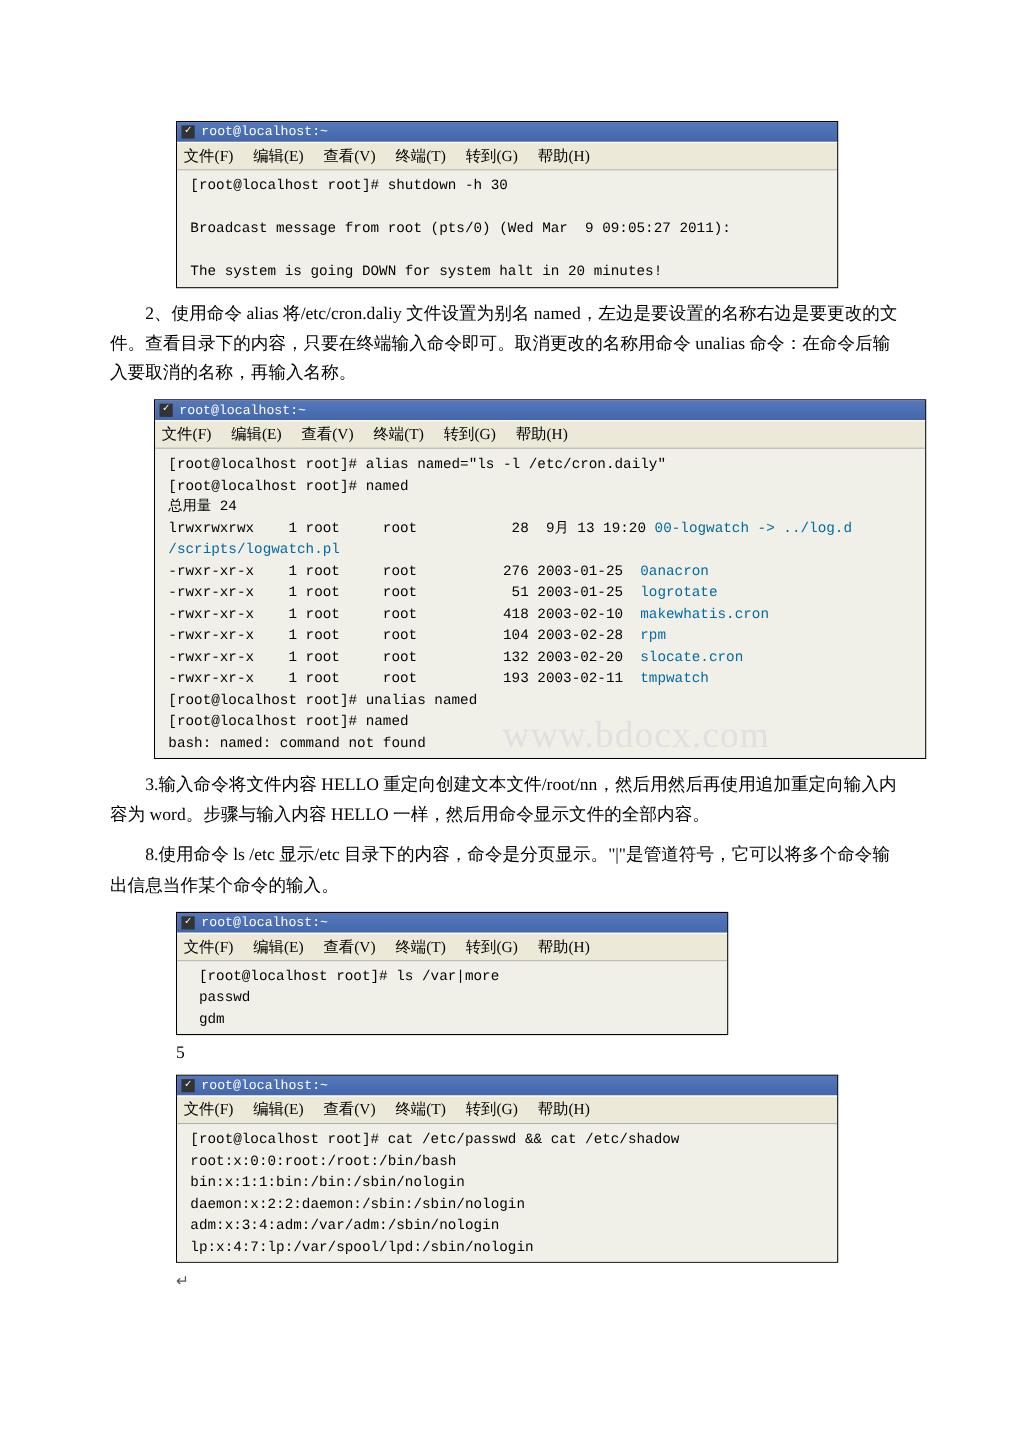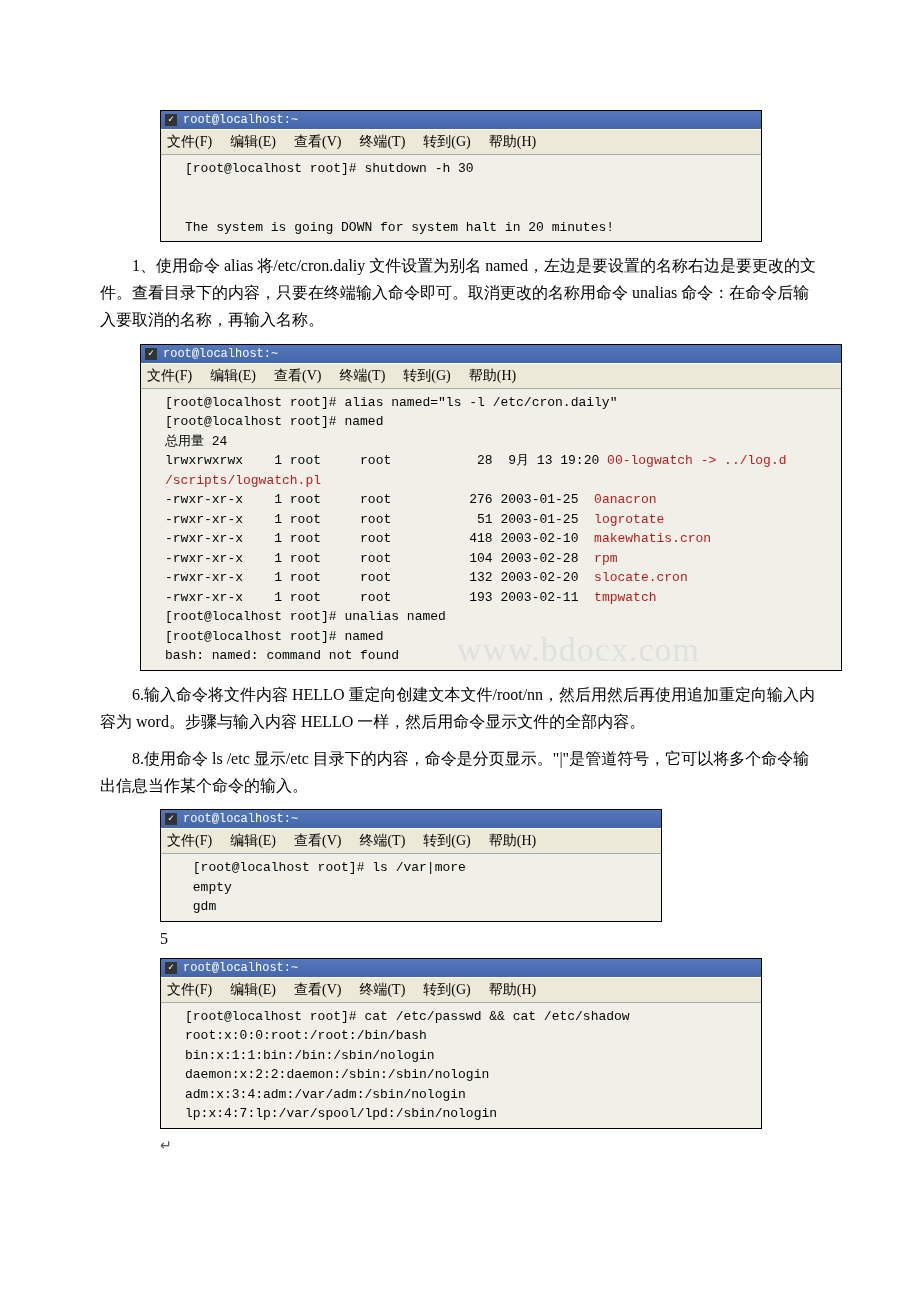--- a/index.html
+++ b/index.html
@@ -62,29 +62,29 @@
       font-family: "SimSun", "宋体", serif;
       display: flex;
       gap: 18px;
       align-items: flex-end;
     }
     .menu-item {
       display: inline-block;
     }
     .terminal-body {
       background: #f0f0e8;
-      padding: 4px 24px;
+      padding: 4px 12px;
       font-size: 13px;
       line-height: 1.5;
       white-space: pre;
       color: #000;
       overflow: hidden;
     }
     .link-text {
-      color: #b91c1c;
+      color: #0369a1;
     }
     .paragraph {
       font-size: 16px;
       line-height: 1.7;
       text-indent: 2em;
       margin: 10px 0;
     }
     .watermark {
       position: relative;
     }
@@ -123,61 +123,61 @@
       <span>root@localhost:~</span>
     </div>
     <div class="menubar">
       <span class="menu-item">文件(F)</span>
       <span class="menu-item">编辑(E)</span>
       <span class="menu-item">查看(V)</span>
       <span class="menu-item">终端(T)</span>
       <span class="menu-item">转到(G)</span>
       <span class="menu-item">帮助(H)</span>
     </div>
-    <div class="terminal-body"><span class="term-line">[root@localhost root]# shutdown -h 30</span><span class="term-line"> </span><span class="term-line"> </span><span class="term-line">The system is going DOWN for system halt in 20 minutes!</span></div>
+    <div class="terminal-body"><span class="term-line">[root@localhost root]# shutdown -h 30</span><span class="term-line"> </span><span class="term-line">Broadcast message from root (pts/0) (Wed Mar  9 09:05:27 2011):</span><span class="term-line"> </span><span class="term-line">The system is going DOWN for system halt in 20 minutes!</span></div>
   </div>
 
-  <p class="paragraph">1、使用命令 alias 将/etc/cron.daliy 文件设置为别名 named，左边是要设置的名称右边是要更改的文件。查看目录下的内容，只要在终端输入命令即可。取消更改的名称用命令 unalias 命令：在命令后输入要取消的名称，再输入名称。</p>
+  <p class="paragraph">2、使用命令 alias 将/etc/cron.daliy 文件设置为别名 named，左边是要设置的名称右边是要更改的文件。查看目录下的内容，只要在终端输入命令即可。取消更改的名称用命令 unalias 命令：在命令后输入要取消的名称，再输入名称。</p>
 
   <div class="watermark">
     <div class="terminal-window wider">
       <div class="titlebar">
         <span class="titlebar-icon">✓</span>
         <span>root@localhost:~</span>
       </div>
       <div class="menubar">
         <span class="menu-item">文件(F)</span>
         <span class="menu-item">编辑(E)</span>
         <span class="menu-item">查看(V)</span>
         <span class="menu-item">终端(T)</span>
         <span class="menu-item">转到(G)</span>
         <span class="menu-item">帮助(H)</span>
       </div>
       <div class="terminal-body"><span class="term-line">[root@localhost root]# alias named="ls -l /etc/cron.daily"</span><span class="term-line">[root@localhost root]# named</span><span class="term-line">总用量 24</span><span class="term-line"><span>lrwxrwxrwx    1 root     root           28  9月 13 19:20 </span><span class="link-text">00-logwatch -&gt; ../log.d</span></span><span class="term-line link-text">/scripts/logwatch.pl</span><span class="term-line"><span>-rwxr-xr-x    1 root     root          276 2003-01-25  </span><span class="link-text">0anacron</span></span><span class="term-line"><span>-rwxr-xr-x    1 root     root           51 2003-01-25  </span><span class="link-text">logrotate</span></span><span class="term-line"><span>-rwxr-xr-x    1 root     root          418 2003-02-10  </span><span class="link-text">makewhatis.cron</span></span><span class="term-line"><span>-rwxr-xr-x    1 root     root          104 2003-02-28  </span><span class="link-text">rpm</span></span><span class="term-line"><span>-rwxr-xr-x    1 root     root          132 2003-02-20  </span><span class="link-text">slocate.cron</span></span><span class="term-line"><span>-rwxr-xr-x    1 root     root          193 2003-02-11  </span><span class="link-text">tmpwatch</span></span><span class="term-line">[root@localhost root]# unalias named</span><span class="term-line">[root@localhost root]# named</span><span class="term-line">bash: named: command not found</span></div>
     </div>
     <div class="watermark-text">www.bdocx.com</div>
   </div>
 
-  <p class="paragraph">6.输入命令将文件内容 HELLO 重定向创建文本文件/root/nn，然后用然后再使用追加重定向输入内容为 word。步骤与输入内容 HELLO 一样，然后用命令显示文件的全部内容。</p>
+  <p class="paragraph">3.输入命令将文件内容 HELLO 重定向创建文本文件/root/nn，然后用然后再使用追加重定向输入内容为 word。步骤与输入内容 HELLO 一样，然后用命令显示文件的全部内容。</p>
   <p class="paragraph">8.使用命令 ls /etc 显示/etc 目录下的内容，命令是分页显示。"|"是管道符号，它可以将多个命令输出信息当作某个命令的输入。</p>
 
   <div class="terminal-window narrow">
     <div class="titlebar">
       <span class="titlebar-icon">✓</span>
       <span>root@localhost:~</span>
     </div>
     <div class="menubar">
       <span class="menu-item">文件(F)</span>
       <span class="menu-item">编辑(E)</span>
       <span class="menu-item">查看(V)</span>
       <span class="menu-item">终端(T)</span>
       <span class="menu-item">转到(G)</span>
       <span class="menu-item">帮助(H)</span>
     </div>
-    <div class="terminal-body"><span class="term-line"> [root@localhost root]# ls /var|more</span><span class="term-line"> empty</span><span class="term-line"> gdm</span></div>
+    <div class="terminal-body"><span class="term-line"> [root@localhost root]# ls /var|more</span><span class="term-line"> passwd</span><span class="term-line"> gdm</span></div>
   </div>
 
   <div class="small-num">5</div>
 
   <div class="terminal-window med" style="margin-top:10px;">
     <div class="titlebar">
       <span class="titlebar-icon">✓</span>
       <span>root@localhost:~</span>
     </div>
     <div class="menubar">

